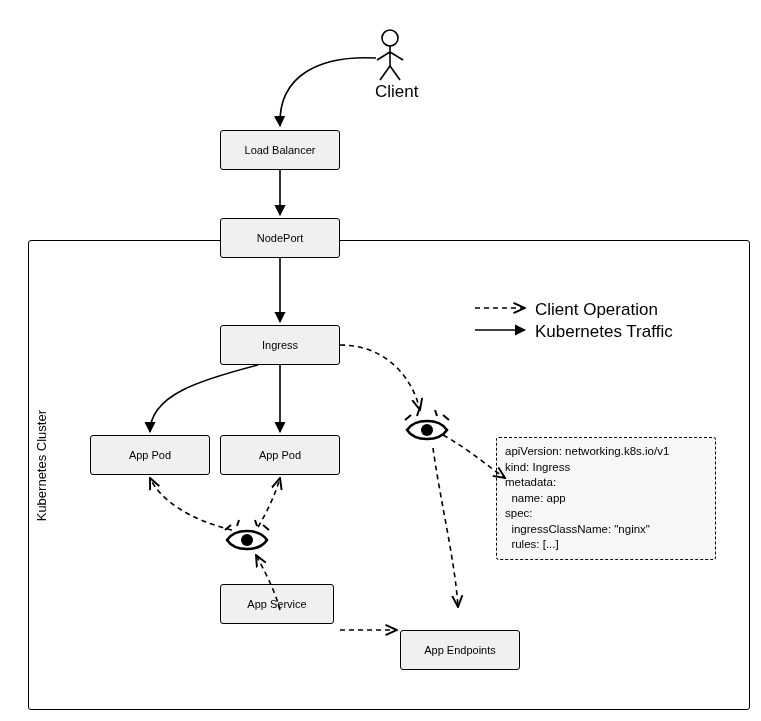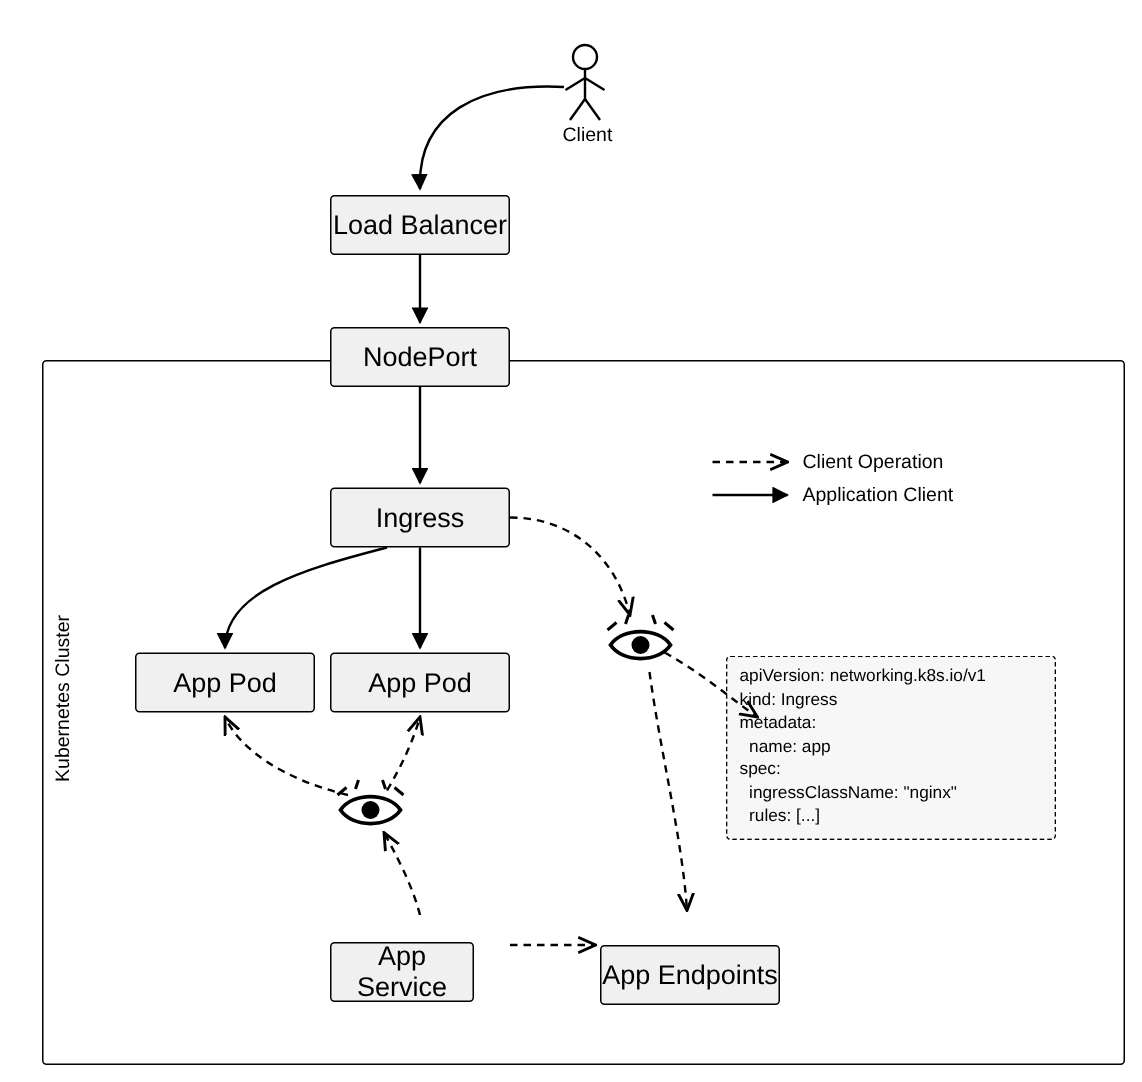--- a/index.html
+++ b/index.html
@@ -14,40 +14,40 @@
     height: 721px;
   }
   .box {
     position: absolute;
     border: 1.5px solid #000;
     background: #f0f0f0;
     border-radius: 3px;
     display: flex;
     align-items: center;
     justify-content: center;
-    font-size: 18px;
+    font-size: 11px;
     text-align: center;
     box-sizing: border-box;
   }
   .big-box {
     position: absolute;
     border: 1.5px solid #000;
     background: transparent;
     border-radius: 3px;
     box-sizing: border-box;
   }
   .vlabel {
     position: absolute;
     writing-mode: vertical-rl;
     transform: rotate(180deg);
     font-size: 13px;
   }
   .label {
     position: absolute;
-    font-size: 13px;
+    font-size: 17px;
   }
   .spec-box {
     position: absolute;
     border: 1.5px dashed #000;
     background: #f7f7f7;
     border-radius: 3px;
     padding: 6px 8px;
     font-size: 11.5px;
     line-height: 1.35;
     white-space: pre;
@@ -71,36 +71,36 @@
   <div class="box" style="left:220px; top:130px; width:120px; height:40px;">Load Balancer</div>
 
   <div class="box" style="left:220px; top:218px; width:120px; height:40px;">NodePort</div>
 
   <div class="box" style="left:220px; top:325px; width:120px; height:40px;">Ingress</div>
 
   <div class="box" style="left:90px; top:435px; width:120px; height:40px;">App Pod</div>
 
   <div class="box" style="left:220px; top:435px; width:120px; height:40px;">App Pod</div>
 
-  <div class="box" style="left:220px; top:628px; width:96px; height:40px;text-align:center;">App Service</div>
+  <div class="box" style="left:220px; top:584px; width:114px; height:40px;text-align:center;">App Service</div>
 
   <div class="box" style="left:400px; top:630px; width:120px; height:40px;">App Endpoints</div>
 
-  <div class="spec-box" style="left:484px; top:437px; width:220px;">apiVersion: networking.k8s.io/v1
+  <div class="spec-box" style="left:496px; top:437px; width:220px;">apiVersion: networking.k8s.io/v1
 kind: Ingress
 metadata:
   name: app
 spec:
   ingressClassName: "nginx"
   rules: [...]</div>
 
   <div class="label" style="left:375px; top:82px;">Client</div>
 
   <div class="label" style="left:535px; top:300px;">Client Operation</div>
-  <div class="label" style="left:535px; top:322px;">Application Client</div>
+  <div class="label" style="left:535px; top:322px;">Kubernetes Traffic</div>
 
   <svg class="overlay">
     <defs>
       <marker id="arrow" viewBox="0 0 10 10" refX="9" refY="5" markerWidth="7" markerHeight="7" orient="auto-start-reverse">
         <path d="M 0 0 L 10 5 L 0 10 z" fill="#000"></path>
       </marker>
       <marker id="arrow-open" viewBox="0 0 10 10" refX="9" refY="5" markerWidth="8" markerHeight="8" orient="auto-start-reverse">
         <path d="M 0 1 L 9 5 L 0 9" fill="none" stroke="#000" stroke-width="1.5"></path>
       </marker>
     </defs>

